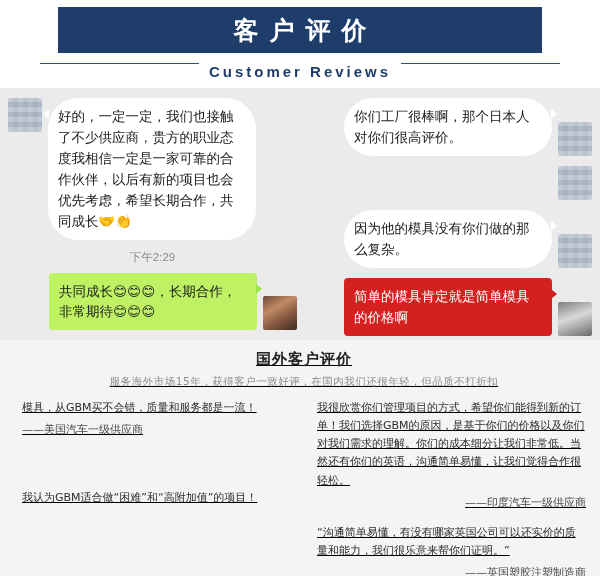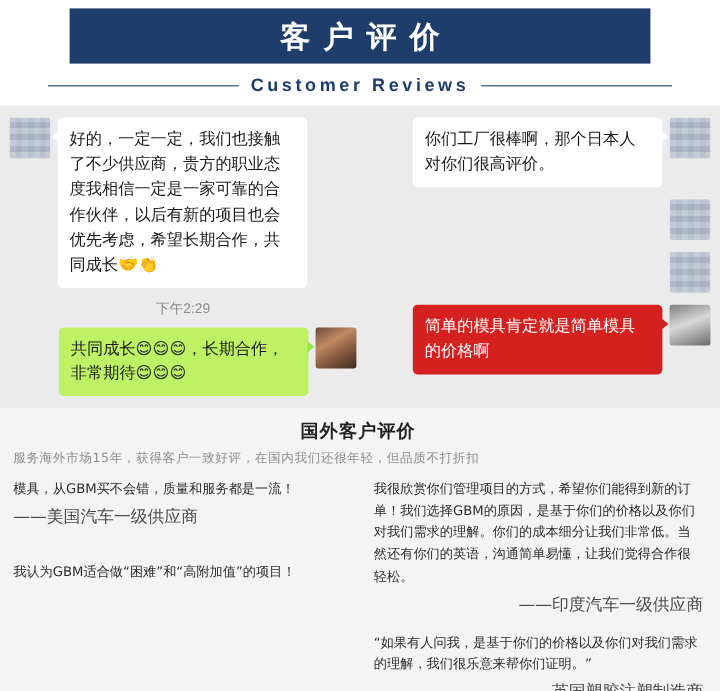--- a/index.html
+++ b/index.html
@@ -35,21 +35,21 @@
     font-size: 25px;
     font-weight: bold;
     letter-spacing: 11px;
     text-indent: 11px;
     font-family: "DejaVu Sans", "Liberation Sans", sans-serif;
   }
   .subtitle-row {
     margin-top: 10px;
     width: 520px;
     display: flex;
-    align-items: center;
+    align-items: flex-start;
     justify-content: center;
     gap: 10px;
   }
   .subtitle-row .line {
     flex: 1 1 auto;
     height: 1px;
     background: #2f4f7f;
   }
   .subtitle-row .en {
     color: #1e3d6b;
@@ -67,21 +67,21 @@
     display: flex;
     padding: 10px 8px 4px 8px;
     gap: 6px;
   }
   .col {
     width: 50%;
     position: relative;
   }
   .msg-row { display: flex; margin-bottom: 10px; }
   .msg-row.left { justify-content: flex-start; }
-  .msg-row.right { justify-content: flex-end; }
+  .msg-row.right { justify-content: flex-end; align-items: flex-end; }
 
   .avatar {
     width: 34px; height: 34px;
     flex: 0 0 34px;
     border-radius: 2px;
     background: #9aa7bd;
     margin-right: 6px;
     overflow: hidden;
     position: relative;
   }
@@ -108,21 +108,21 @@
     position: relative;
     max-width: 208px;
     padding: 8px 10px;
     border-radius: 4px;
     font-size: 13.5px;
     line-height: 1.55;
     color: #1a1a1a;
     word-break: break-word;
     font-family: "DejaVu Sans", "Liberation Sans", sans-serif;
   }
-  .bubble.white { background: #ffffff; }
+  .bubble.white { background: #ffffff; border-radius: 31px; }
   .bubble.green { background: #bef264; }
   .bubble.red   { background: #d52020; color: #ffffff; }
   .bubble.white:after {
     content: ""; position: absolute; left: -5px; top: 11px;
     border-top: 5px solid transparent; border-bottom: 5px solid transparent;
     border-right: 6px solid #ffffff;
   }
   .bubble.green:after {
     content: ""; position: absolute; right: -5px; top: 11px;
     border-top: 5px solid transparent; border-bottom: 5px solid transparent;
@@ -143,52 +143,54 @@
     font-size: 11.5px;
     color: #8a8a8a;
     margin: 2px 0 8px 0;
   }
 
   
   .reviews {
     position: relative;
     height: 236px;
     background: #f4f4f4;
-    padding: 10px 14px 6px 11px;
+    padding: 10px 14px 6px 22px;
+    text-decoration: underline;
   }
   .reviews-title {
     text-align: center;
     font-size: 15px;
     font-weight: bold;
     color: #222;
     letter-spacing: 1px;
     margin-bottom: 6px;
     font-family: "DejaVu Sans", "Liberation Sans", sans-serif;
   }
   .reviews-sub {
+    text-align: center;
     font-size: 10.5px;
     color: #8d8d8d;
     letter-spacing: 0.5px;
     margin-bottom: 10px;
     font-family: "DejaVu Sans", "Liberation Sans", sans-serif;
   }
   .rev-grid {
     display: flex;
     gap: 26px;
   }
   .rev-col { width: 50%; }
   .rev-item { margin-bottom: 14px; }
   .rev-text {
     font-size: 11px;
     line-height: 1.65;
     color: #2b2b2b;
     font-family: "DejaVu Sans", "Liberation Sans", sans-serif;
   }
   .rev-src {
-    font-size: 14px;
+    font-size: 11px;
     color: #4a4a4a;
     margin-top: 5px;
     font-family: "DejaVu Sans", "Liberation Sans", sans-serif;
   }
 </style>
 </head>
 <body>
 
 <div class="page">
 
@@ -219,48 +221,49 @@
 
     <div class="col">
       <div class="msg-row right">
         <div class="bubble white r">你们工厂很棒啊，那个日本人对你们很高评价。</div>
         <div class="avatar blur mosaic" style="margin-right:0;margin-left:6px;"></div>
       </div>
       <div class="msg-row right">
         <div class="avatar blur mosaic" style="margin-right:0;margin-left:6px;"></div>
       </div>
       <div class="msg-row right">
+        <div class="bubble white r">因为他的模具没有你们做的那么复杂。</div>
         <div class="avatar blur mosaic" style="margin-right:0;margin-left:6px;"></div>
       </div>
       <div class="msg-row right">
         <div class="bubble red">简单的模具肯定就是简单模具的价格啊</div>
         <div class="avatar cat"></div>
       </div>
     </div>
   </div>
 
   <div class="reviews">
     <div class="reviews-title">国外客户评价</div>
     <div class="reviews-sub">服务海外市场15年，获得客户一致好评，在国内我们还很年轻，但品质不打折扣</div>
     <div class="rev-grid">
       <div class="rev-col">
         <div class="rev-item">
           <div class="rev-text">模具，从GBM买不会错，质量和服务都是一流！</div>
           <div class="rev-src">——美国汽车一级供应商</div>
         </div>
-        <div class="rev-item" style="margin-top:28px;">
+        <div class="rev-item" style="margin-top:52px;">
           <div class="rev-text">我认为GBM适合做“困难”和“高附加值”的项目！</div>
         </div>
       </div>
       <div class="rev-col">
         <div class="rev-item">
           <div class="rev-text">我很欣赏你们管理项目的方式，希望你们能得到新的订单！我们选择GBM的原因，是基于你们的价格以及你们对我们需求的理解。你们的成本细分让我们非常低。当然还有你们的英语，沟通简单易懂，让我们觉得合作很轻松。</div>
           <div class="rev-src" style="text-align:right;">——印度汽车一级供应商</div>
         </div>
         <div class="rev-item">
-          <div class="rev-text">“如果有人问我，是基于你们的价格以及你们对我们需求的理解，我们很乐意来帮你们证明。”</div>
+          <div class="rev-text">“沟通简单易懂，有没有哪家英国公司可以还实价的质量和能力，我们很乐意来帮你们证明。”</div>
           <div class="rev-src" style="text-align:right;">——英国塑胶注塑制造商</div>
         </div>
       </div>
     </div>
   </div>
 
 </div>
 
 </body></html>

